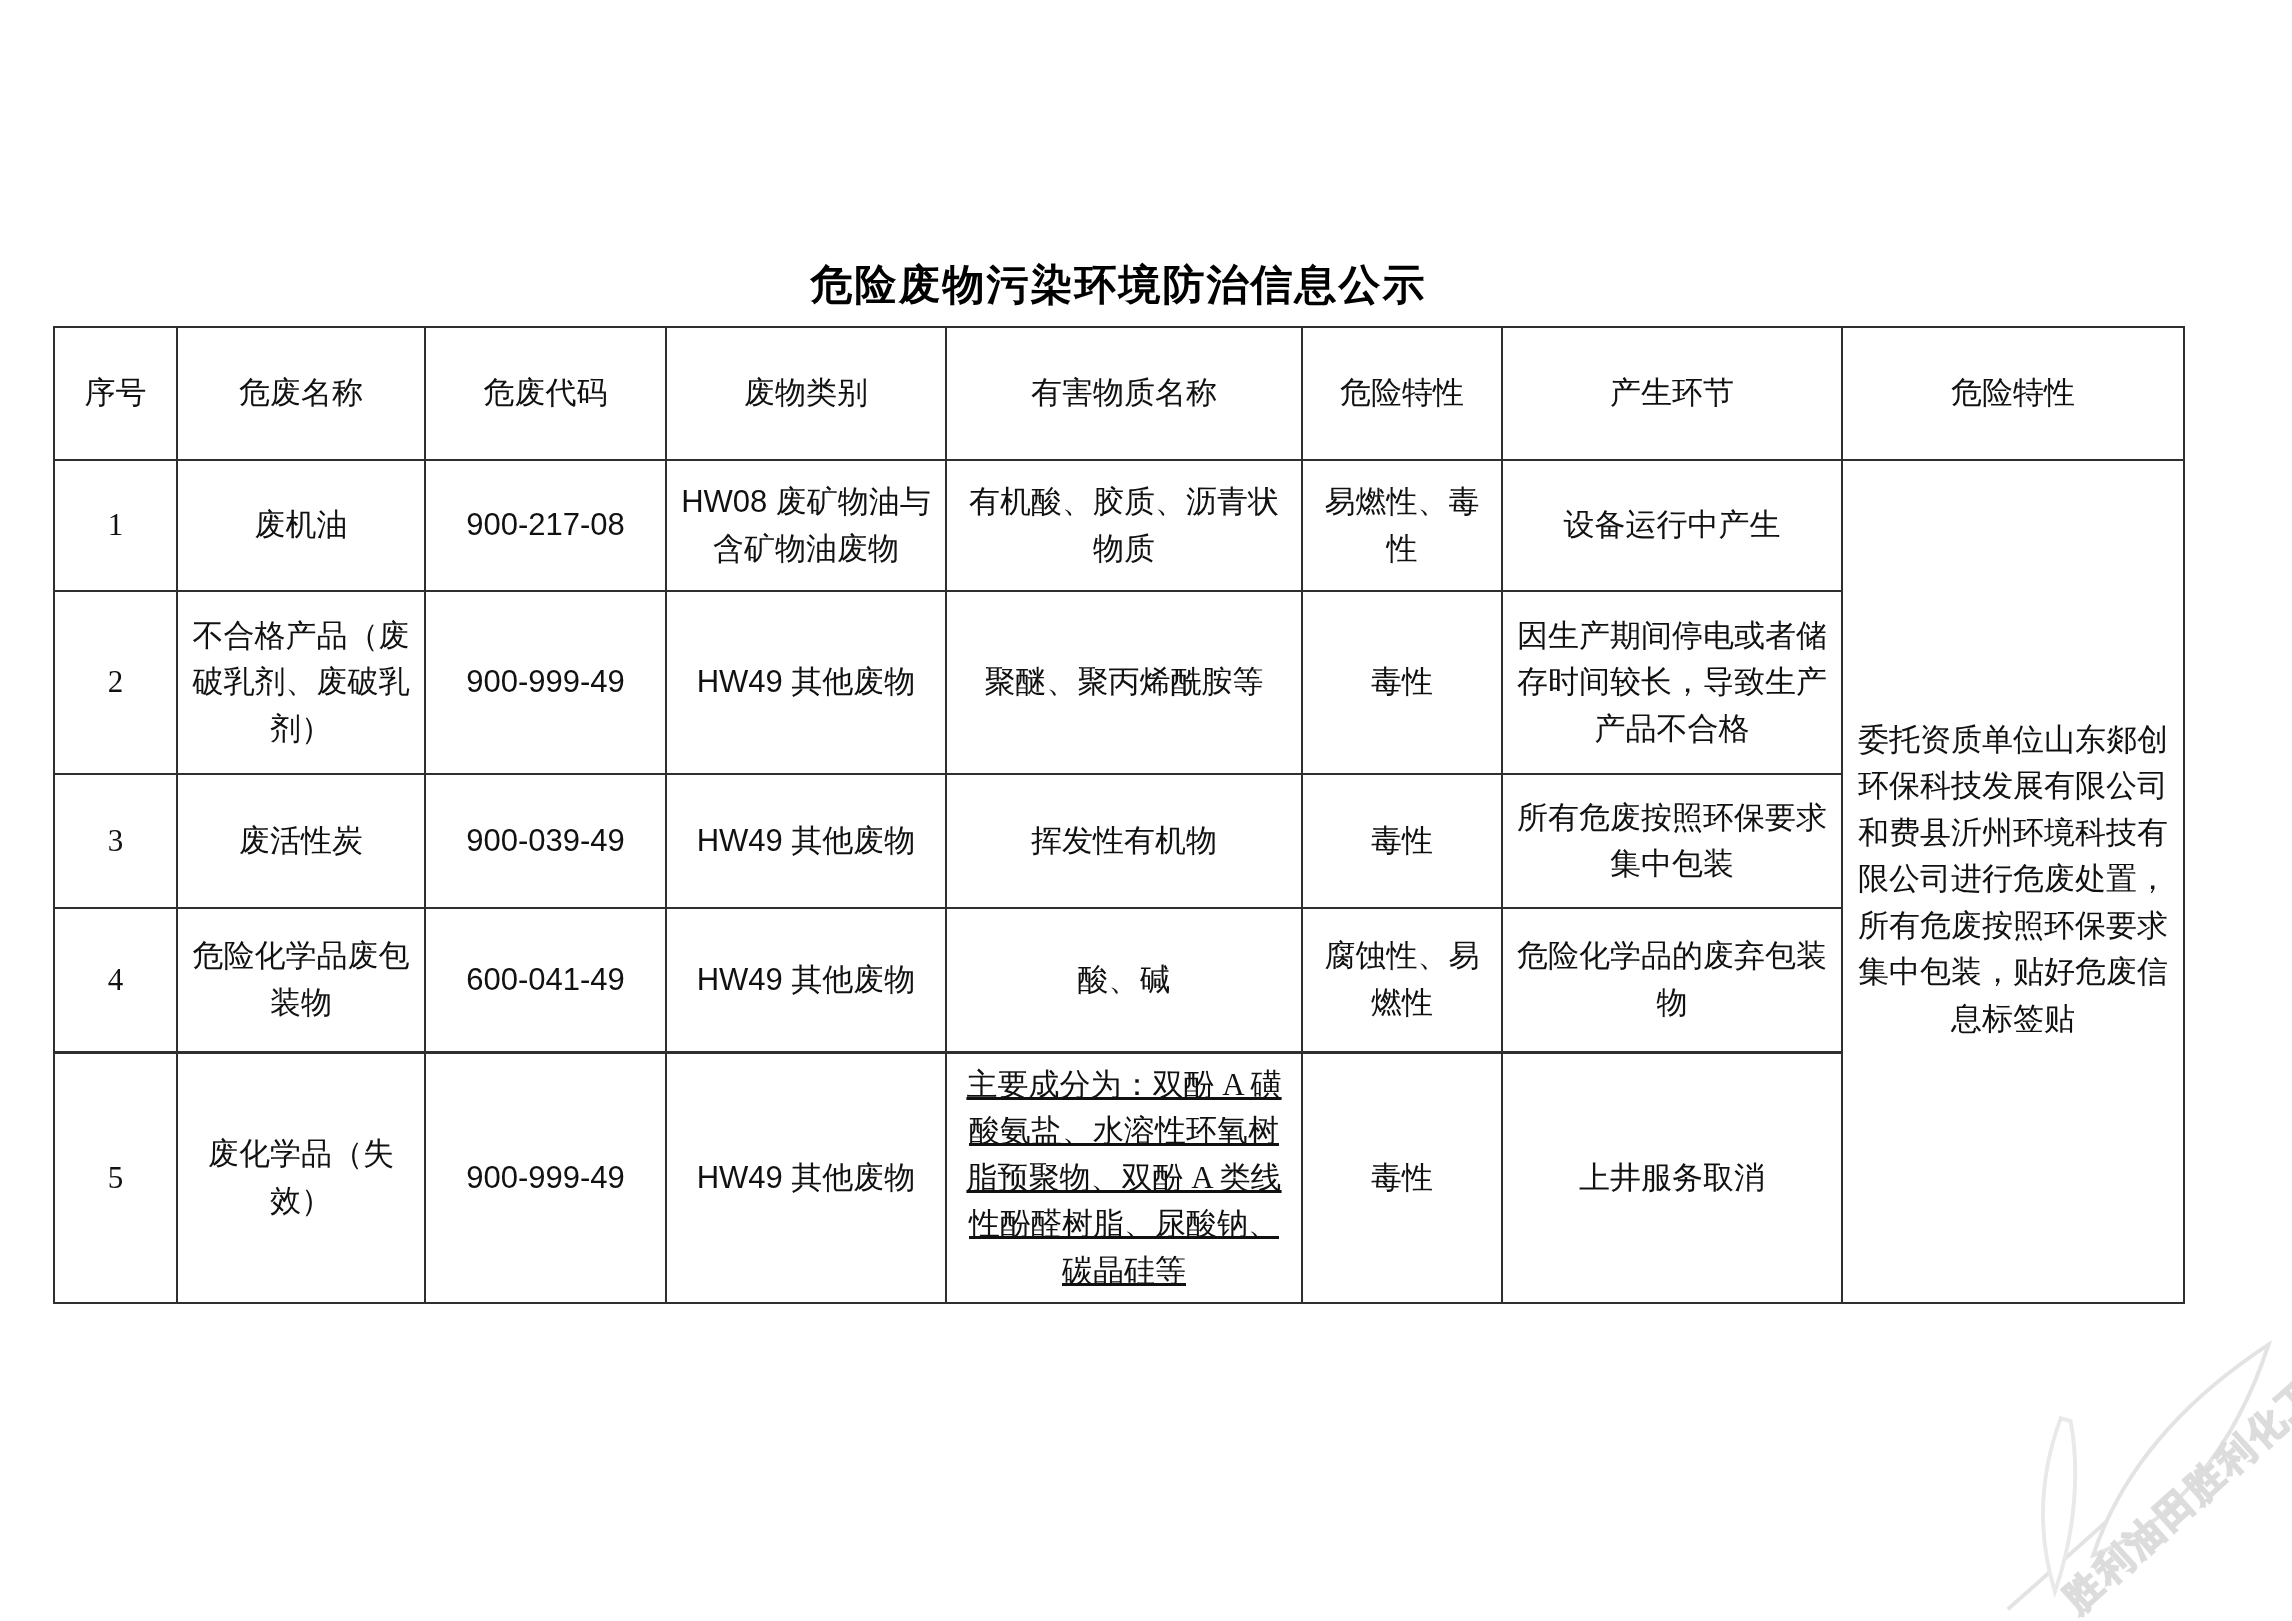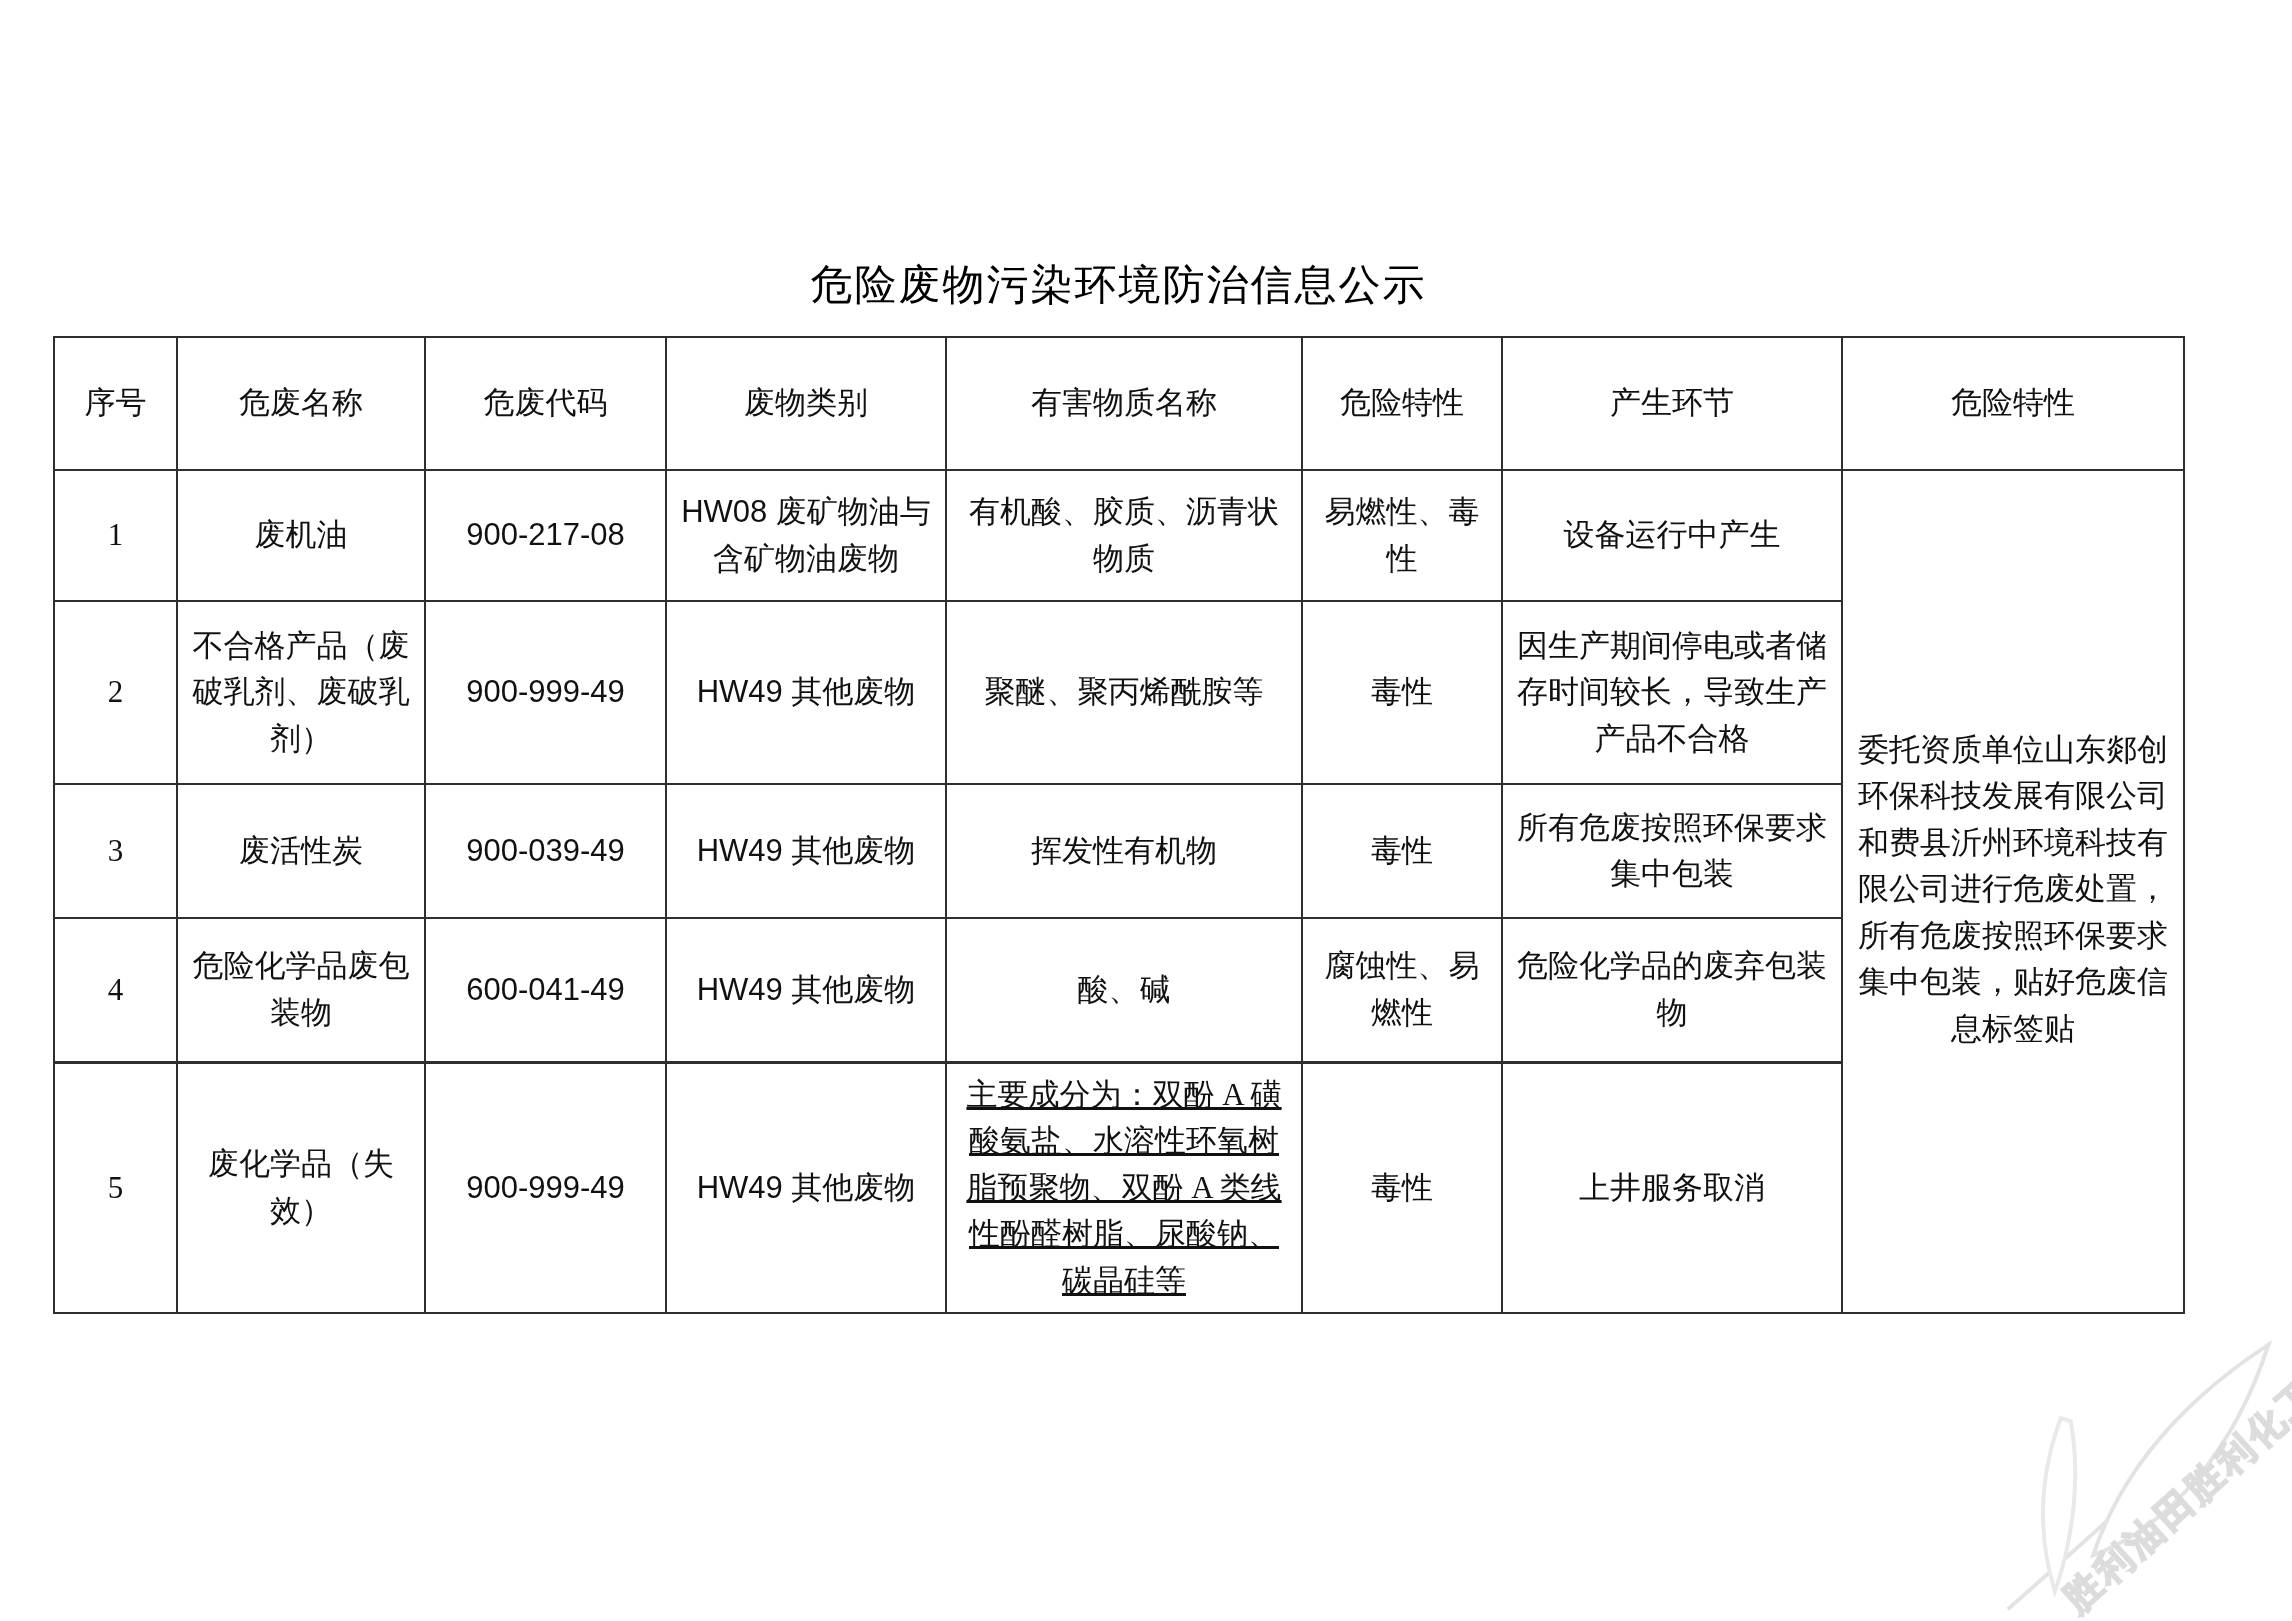--- a/index.html
+++ b/index.html
@@ -10,27 +10,27 @@
     overflow: hidden;
     font-family: "Liberation Serif", serif;
     color: #111111;
   }
   .title {
     position: absolute;
     top: 257px; left: 53px; width: 2131px;
     margin: 0;
     text-align: center;
     font-size: 42px;
-    font-weight: normal;
+    font-weight: bold;
     letter-spacing: 2px;
     color: #000000;
   }
   table.waste-table {
     position: absolute;
-    left: 53px; top: 336px;
+    left: 53px; top: 326px;
     width: 2131px;
     border-collapse: collapse;
     table-layout: fixed;
     border: 2.9px solid #2f2f2f;
   }
   .waste-table th, .waste-table td {
     border: 2px solid #2f2f2f;
     text-align: center;
     vertical-align: middle;
     font-size: 31px;

